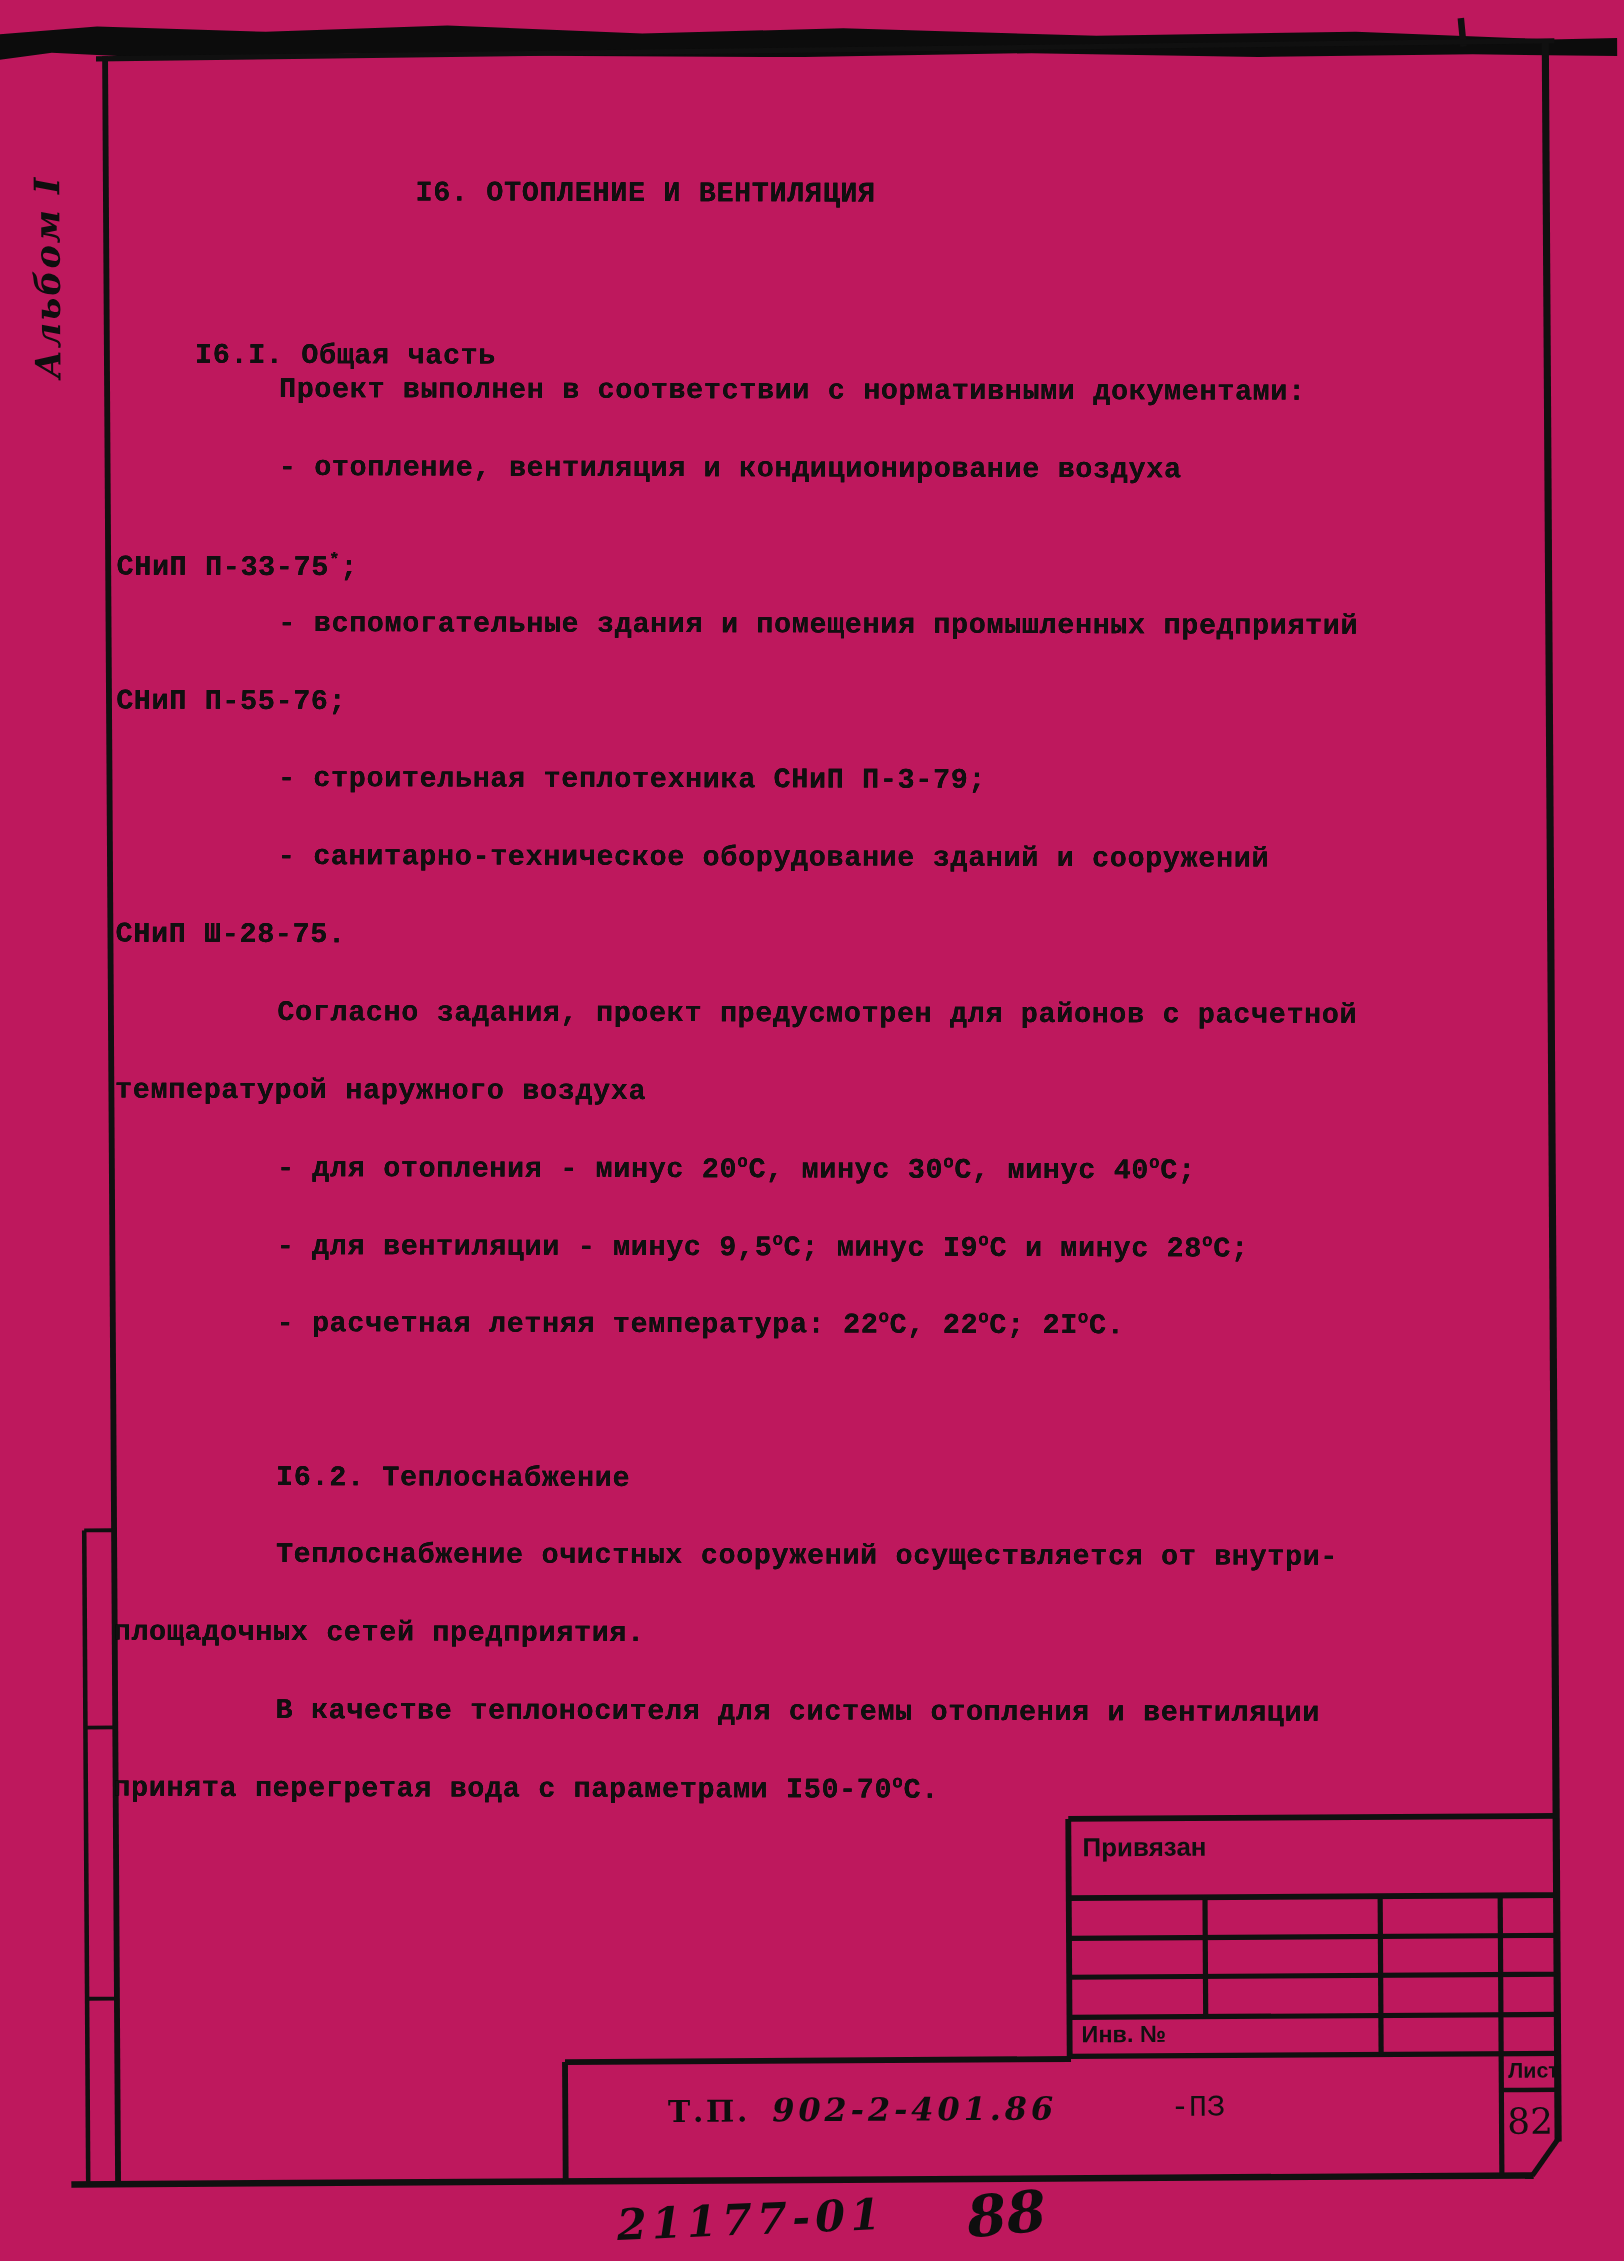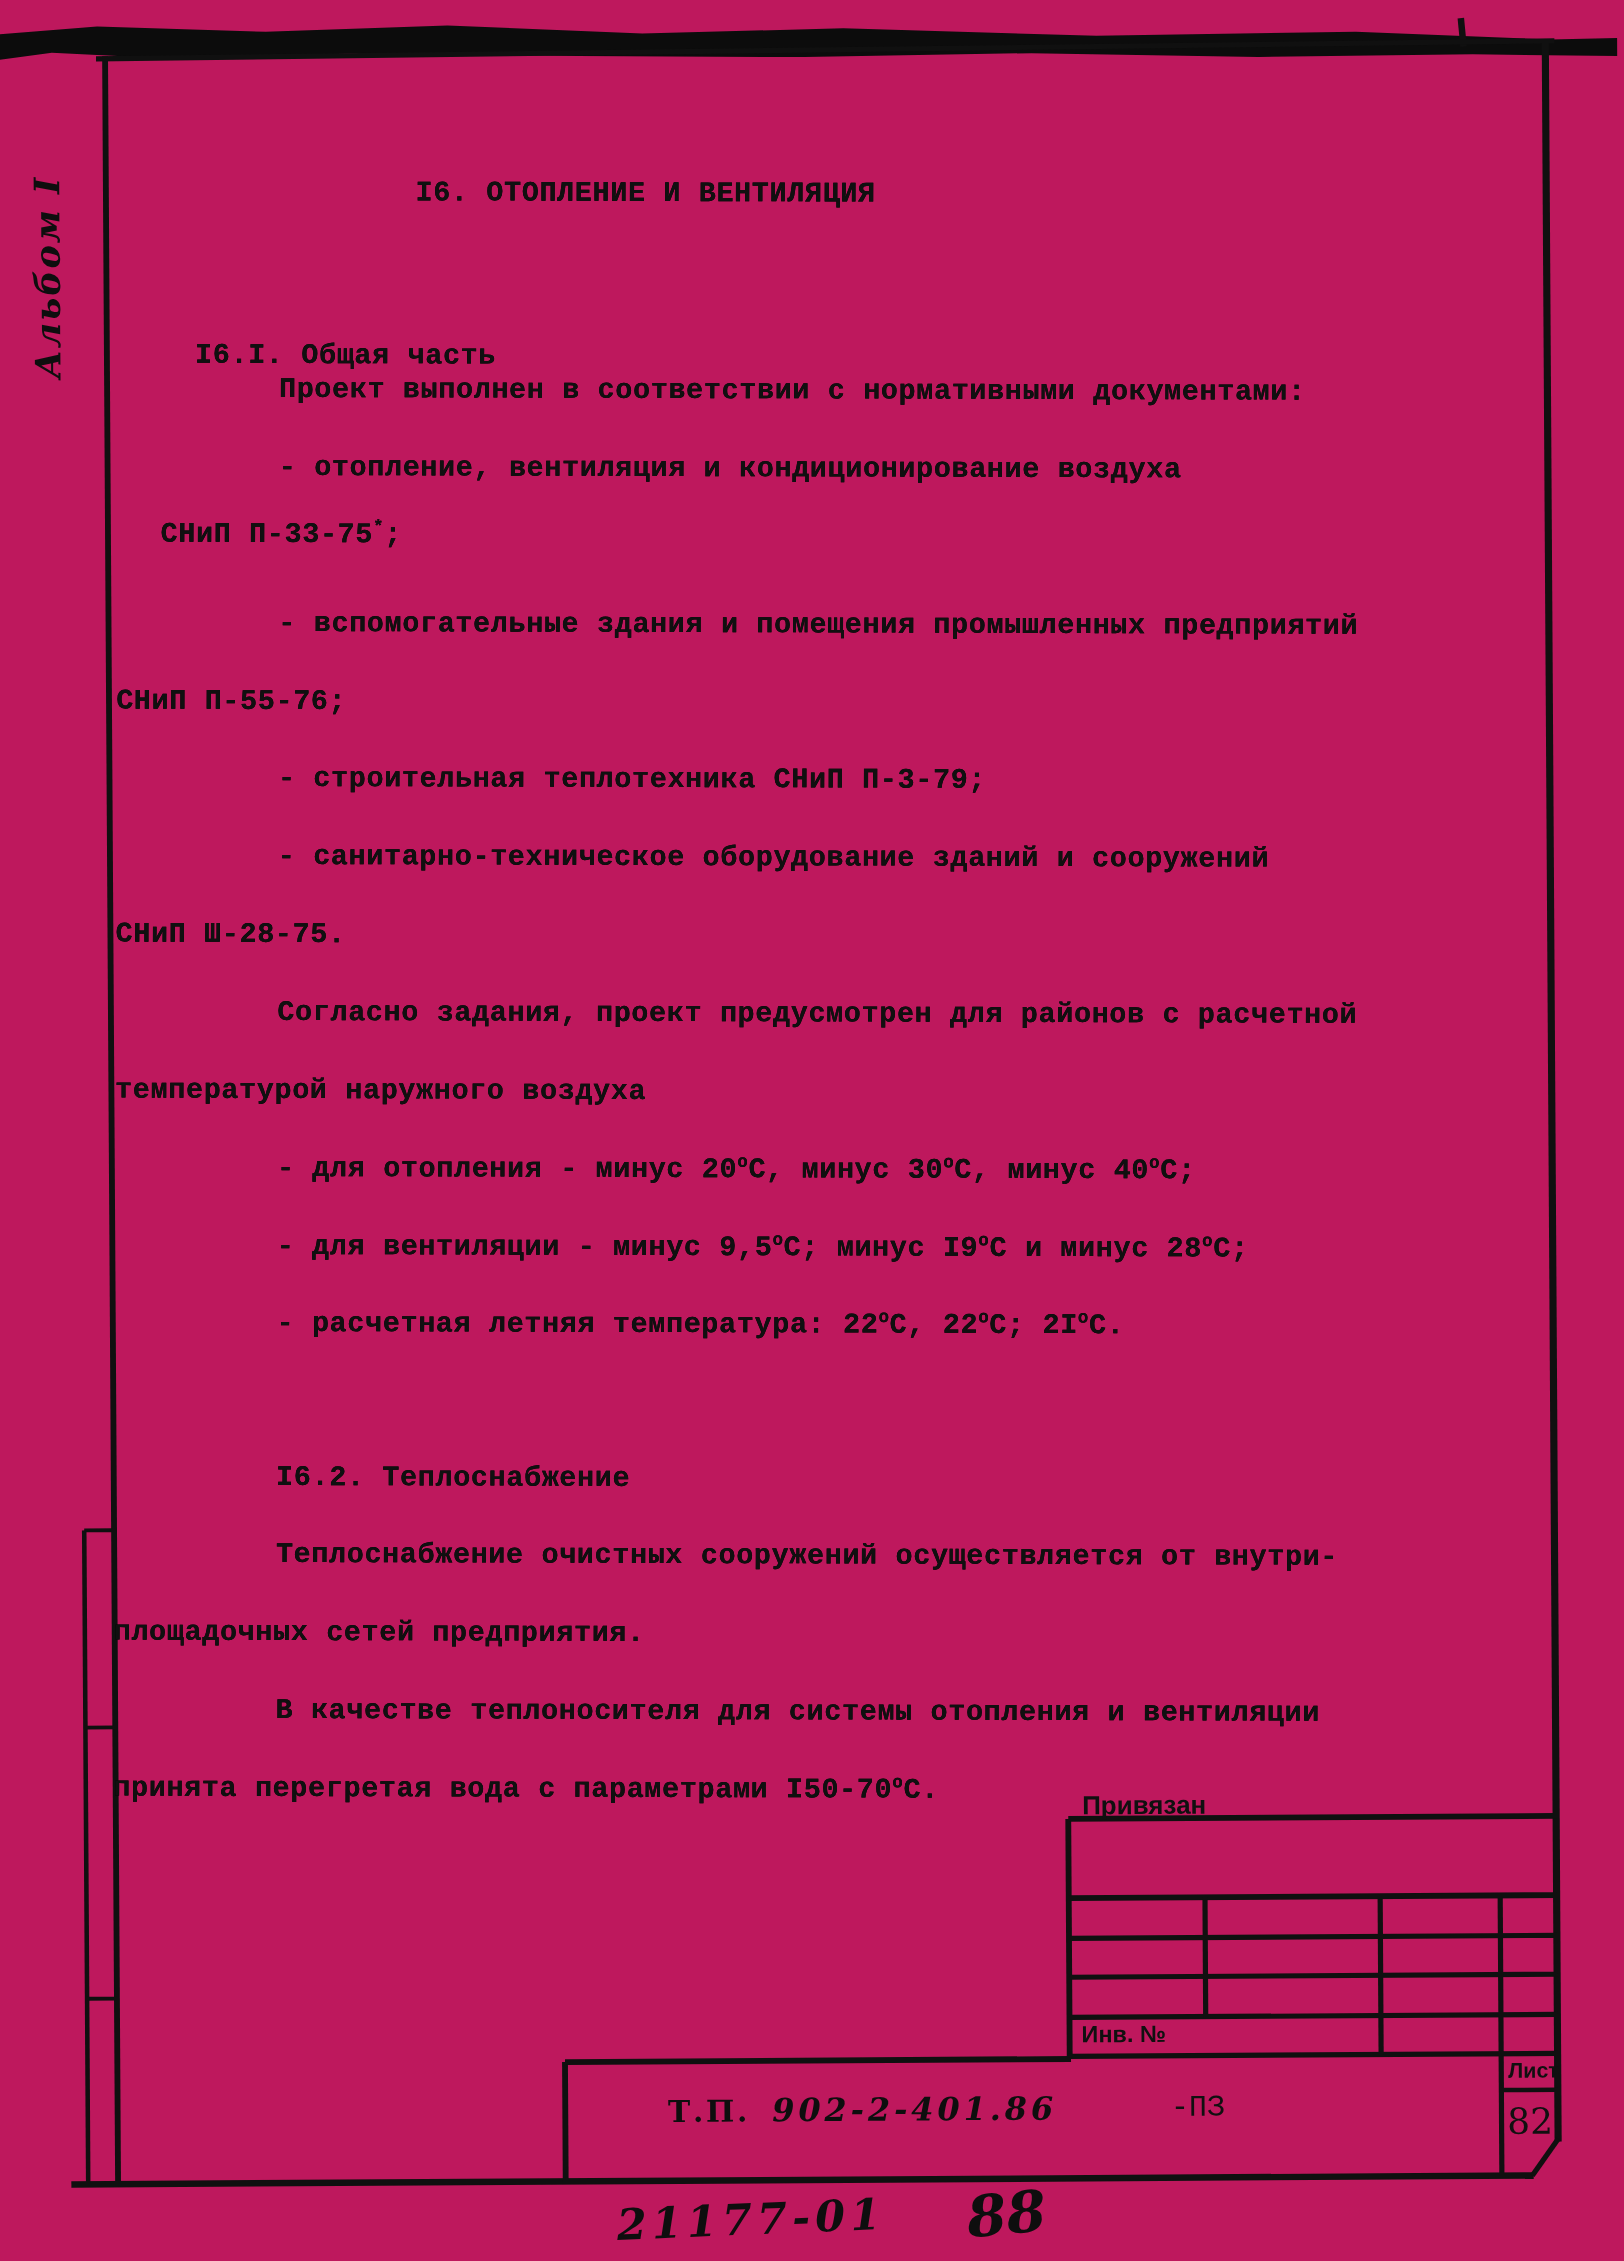--- a/index.html
+++ b/index.html
@@ -114,39 +114,39 @@
 
       <line x1="862" y1="3176" x2="862" y2="3360" stroke-width="9"></line>
       <line x1="862" y1="3176" x2="1642" y2="3176" stroke-width="9"></line>
     </svg>
 
     <div class="textlayer">
         <div class="typed-line ind-title" style="top: 176px;">I6. ОТОПЛЕНИЕ И ВЕНТИЛЯЦИЯ</div>
         <div class="typed-line ind-heading" style="top: 295px;">I6.I. Общая часть</div>
         <div class="typed-line ind-para" style="top: 373px;">Проект выполнен в соответствии с нормативными документами:</div>
         <div class="typed-line ind-para" style="top: 451px;">- отопление, вентиляция и кондиционирование воздуха</div>
-        <div class="typed-line ind-margin" style="top: 518px; margin-left: 44px;">СНиП П-33-75<span class="sup">*</span>;</div>
+        <div class="typed-line ind-margin" style="top: 551px;">СНиП П-33-75<span class="sup">*</span>;</div>
         <div class="typed-line ind-para" style="top: 607px;">- вспомогательные здания и помещения промышленных предприятий</div>
         <div class="typed-line ind-margin" style="top: 685px;">СНиП П-55-76;</div>
         <div class="typed-line ind-para" style="top: 762px;">- строительная теплотехника СНиП П-3-79;</div>
         <div class="typed-line ind-para" style="top: 840px;">- санитарно-техническое оборудование зданий и сооружений</div>
         <div class="typed-line ind-margin" style="top: 918px;">СНиП Ш-28-75.</div>
         <div class="typed-line ind-para" style="top: 996px;">Согласно задания, проект предусмотрен для районов с расчетной</div>
         <div class="typed-line ind-margin" style="top: 1074px;">температурой наружного воздуха</div>
         <div class="typed-line ind-para" style="top: 1152px;">- для отопления - минус 20<span class="sup">о</span>С, минус 30<span class="sup">о</span>С, минус 40<span class="sup">о</span>С;</div>
         <div class="typed-line ind-para" style="top: 1230px;">- для вентиляции - минус 9,5<span class="sup">о</span>С; минус I9<span class="sup">о</span>С и минус 28<span class="sup">о</span>С;</div>
         <div class="typed-line ind-para" style="top: 1307px;">- расчетная летняя температура: 22<span class="sup">о</span>С, 22<span class="sup">о</span>С; 2I<span class="sup">о</span>С.</div>
         <div class="typed-line ind-para" style="top: 1461px;">I6.2. Теплоснабжение</div>
         <div class="typed-line ind-para" style="top: 1538px;">Теплоснабжение очистных сооружений осуществляется от внутри-</div>
         <div class="typed-line ind-margin" style="top: 1616px;">площадочных сетей предприятия.</div>
         <div class="typed-line ind-para" style="top: 1694px;">В качестве теплоносителя для системы отопления и вентиляции</div>
         <div class="typed-line ind-margin" style="top: 1772px;">принята перегретая вода с параметрами I50-70<span class="sup">о</span>С.</div>
       </div>
 
-    <div class="stamp-label" style="left:1078px;top:1792px;">Привязан</div>
+    <div class="stamp-label" style="left:1078px;top:1834px;">Привязан</div>
 
     <div class="stamp-label small" style="left:1076px;top:2023px;">Инв. №</div>
 
     <div class="stamp-label list-label">Лист</div>
 
     <div class="stamp-label serifnum sheet-num">82</div>
 
     <div class="doccode hand"><span class="prefix">Т.П.</span><span>&nbsp;&nbsp;</span><span class="num">902-2-401.86</span></div>
 
     <div class="pz-label">-ПЗ</div>

